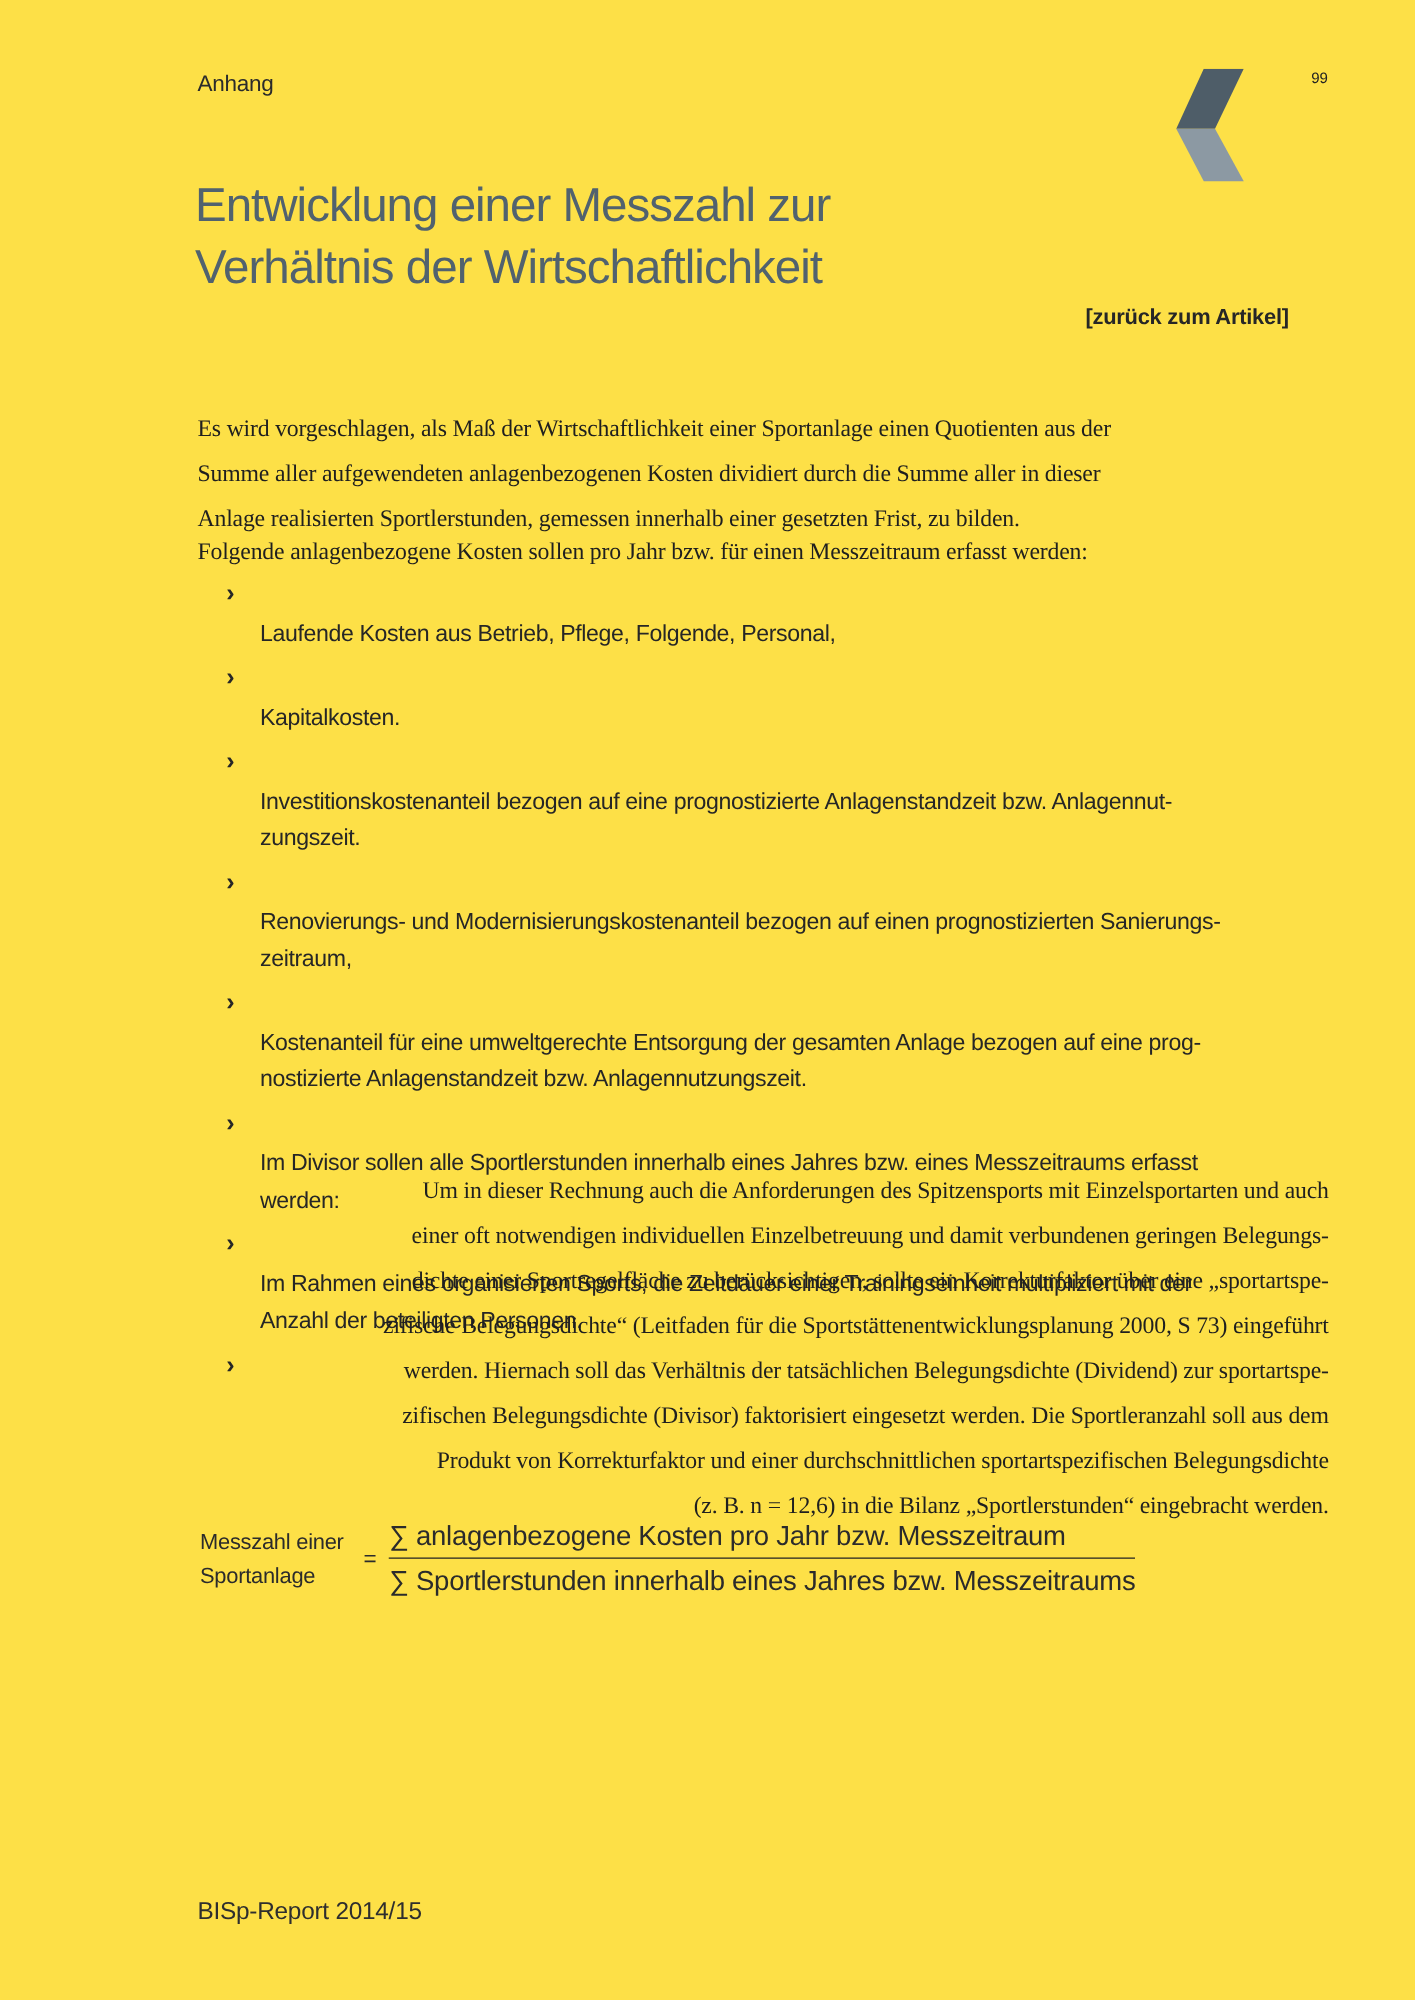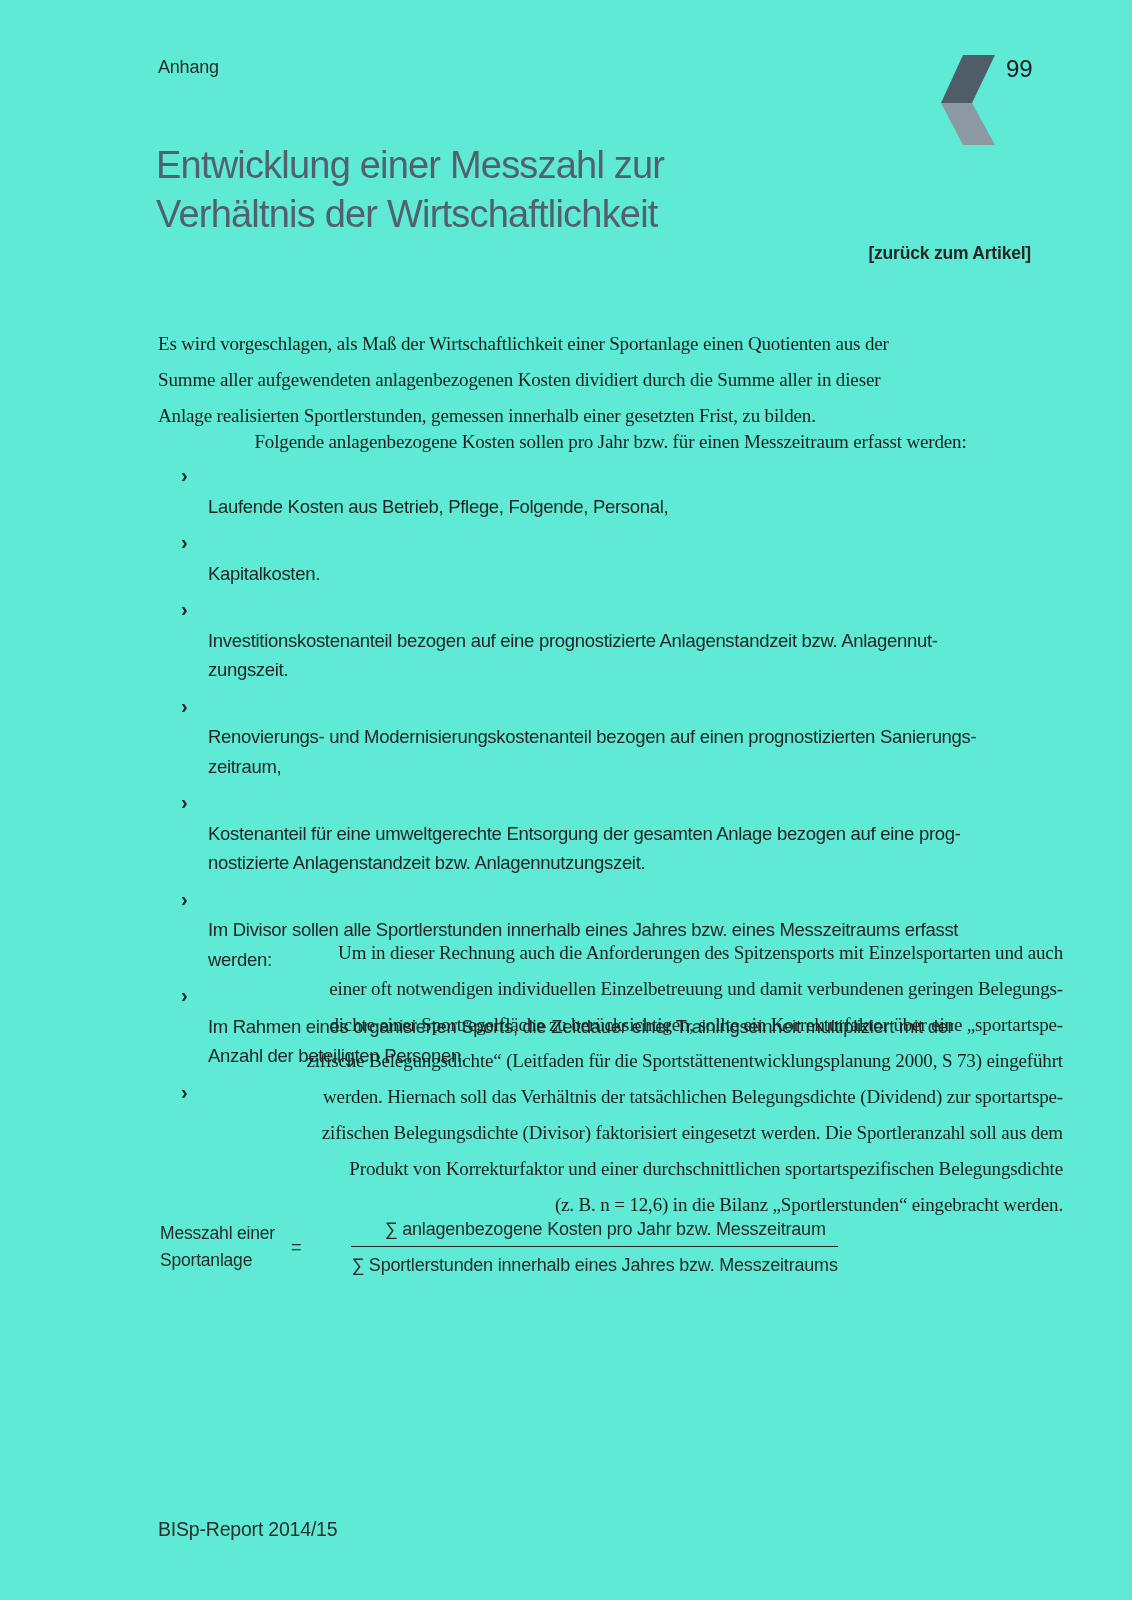--- a/index.html
+++ b/index.html
@@ -1,45 +1,45 @@
 <!DOCTYPE html>
 <html lang="de"><head>
 <meta charset="utf-8">
 <style>
   html,body{margin:0;padding:0;background:#ffffff;}
-  .page{position:relative;width:1132px;height:1600px;background:#5eead4;overflow:hidden;
+  .page{position:relative;width:1132px;height:1600px;background:#fde047;overflow:hidden;
         font-family:"Liberation Sans",sans-serif;color:#1f1f1f;}
 
   .header-label{position:absolute;left:158px;top:57px;font-size:18px;color:#2b2b2b;letter-spacing:-0.2px;}
-  .page-number{position:absolute;left:1006px;top:55px;font-size:24px;color:#222;}
+  .page-number{position:absolute;left:1049px;top:55px;font-size:12px;color:#222;}
   .chevron{position:absolute;left:936px;top:55px;}
 
   .title{position:absolute;left:156px;top:141px;margin:0;font-weight:400;
          font-size:38px;line-height:49px;letter-spacing:-0.8px;color:#51626e;white-space:pre-line;}
 
   .back-link{position:absolute;right:101px;top:243px;font-size:17.5px;font-weight:700;
              color:#262626;letter-spacing:-0.2px;text-decoration:none;}
 
   .serif{position:absolute;left:158px;width:905px;margin:0;
          font-family:"Liberation Serif",serif;font-size:19px;line-height:36px;
          letter-spacing:-0.15px;color:#1f1f1f;white-space:pre-line;}
   .p1{top:326px;}
-  .p2{top:424px;text-align:center;}
+  .p2{top:424px;}
   .p3{top:935px;text-align:right;}
 
   .bullets{position:absolute;left:158px;top:462px;width:915px;margin:0;padding:0;list-style:none;}
   .bullets li{position:relative;padding-left:50px;margin-bottom:8px;
               font-size:18.5px;line-height:29.5px;letter-spacing:-0.3px;
               color:#262626;white-space:pre-line;}
   .bullets .marker{position:absolute;left:23px;top:-1px;font-weight:700;font-size:20px;letter-spacing:0;}
 
   .formula{position:absolute;left:160px;top:1216px;display:flex;align-items:center;color:#2b2b2b;}
   .formula-label{font-size:17.5px;line-height:27px;letter-spacing:-0.2px;white-space:pre-line;}
   .equals{margin:0 10px 0 16px;font-size:18px;}
-  .fraction{display:inline-block;text-align:right;font-size:18px;letter-spacing:-0.2px;color:#2b2b2b;margin-left:40px;}
+  .fraction{display:inline-block;text-align:left;font-size:22px;letter-spacing:-0.2px;color:#2b2b2b;}
   .num{line-height:26px;padding:0 12px 4px 0;border-bottom:1.6px solid #222;}
   .den{line-height:26px;padding-top:5px;}
 
   .footer{position:absolute;left:158px;top:1518px;font-size:19.5px;color:#2e2e2e;letter-spacing:-0.2px;}
 </style>
 </head>
 <body>
 
 <div class="page">
 

